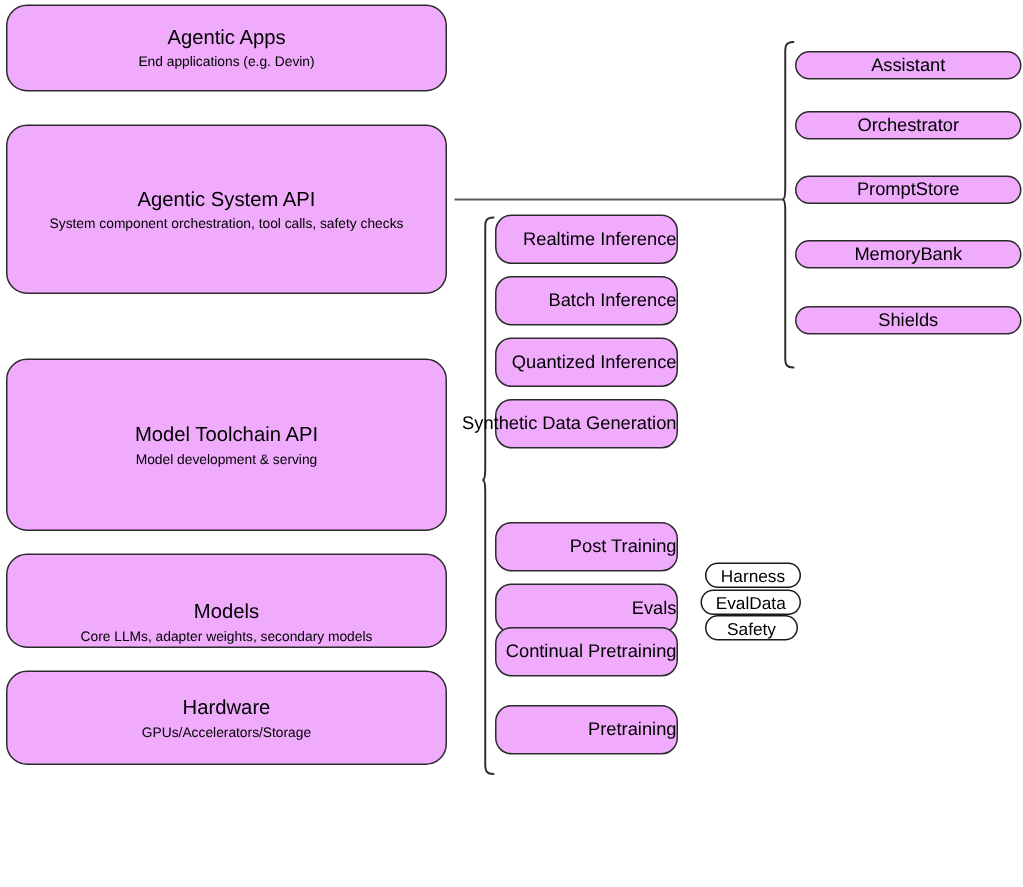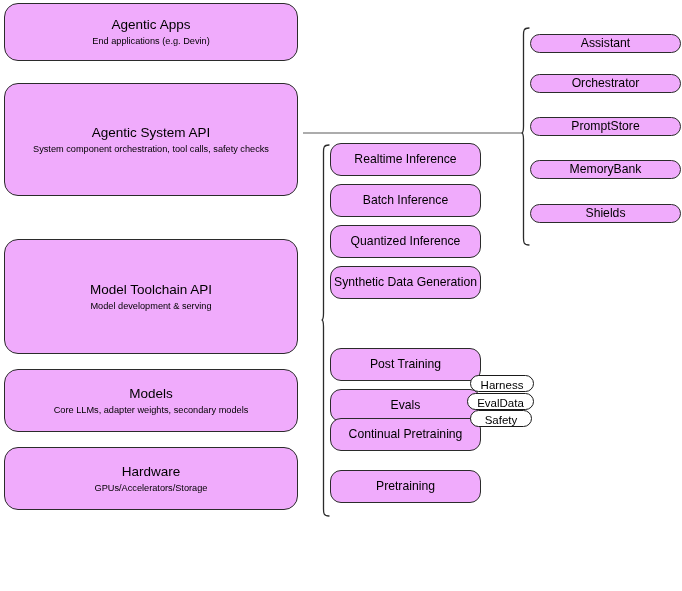--- a/index.html
+++ b/index.html
@@ -56,22 +56,23 @@
 
   
   .leaf-box {
     border-radius: 11px;
   }
   .leaf-box .title {
     font-size: 12.2px;
   }
   .mid-box {
     left: 330px;
-    width: 151px;
+    width: 122px;
     height: 33px;
+    align-items: flex-end;
   }
   .right-box {
     left: 530px;
     width: 151px;
     height: 19px;
   }
 
   
   .pill {
     position: absolute;
@@ -145,21 +146,21 @@
   <div class="box layer-box" style="top:83px; height:113px;">
     <div class="title">Agentic System API</div>
     <div class="subtitle">System component orchestration, tool calls, safety checks</div>
   </div>
 
   <div class="box layer-box" style="top:239px; height:115px;">
     <div class="title">Model Toolchain API</div>
     <div class="subtitle">Model development &amp; serving</div>
   </div>
 
-  <div class="box layer-box" style="top:369px; height:63px;">
+  <div class="box layer-box" style="top:369px; height:63px;justify-content:flex-end;">
     <div class="title">Models</div>
     <div class="subtitle">Core LLMs, adapter weights, secondary models</div>
   </div>
 
   <div class="box layer-box" style="top:447px; height:63px;">
     <div class="title">Hardware</div>
     <div class="subtitle">GPUs/Accelerators/Storage</div>
   </div>
 
 

